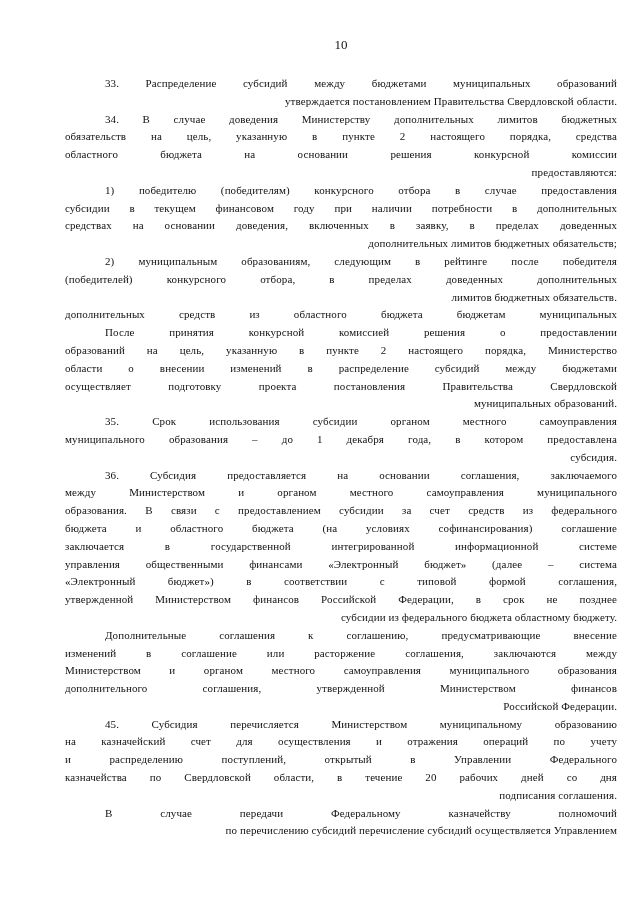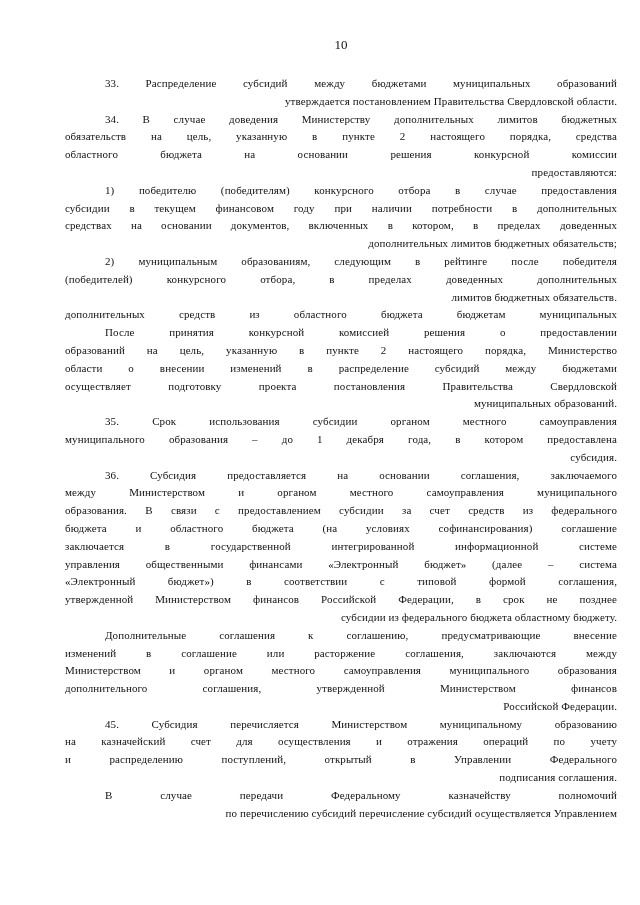--- a/index.html
+++ b/index.html
@@ -60,21 +60,21 @@
       </div>
       <div class="paragraph">
         <div class="line just first">34. В случае доведения Министерству дополнительных лимитов бюджетных</div>
         <div class="line just">обязательств на цель, указанную в пункте 2 настоящего порядка, средства</div>
         <div class="line just">областного бюджета на основании решения конкурсной комиссии</div>
         <div class="line">предоставляются:</div>
       </div>
       <div class="paragraph">
         <div class="line just first">1) победителю (победителям) конкурсного отбора в случае предоставления</div>
         <div class="line just">субсидии в текущем финансовом году при наличии потребности в дополнительных</div>
-        <div class="line just">средствах на основании документов, включенных в котором, в пределах доведенных</div>
+        <div class="line just">средствах на основании доведения, включенных в заявку, в пределах доведенных</div>
         <div class="line">дополнительных лимитов бюджетных обязательств;</div>
       </div>
       <div class="paragraph">
         <div class="line just first">2) муниципальным образованиям, следующим в рейтинге после победителя</div>
         <div class="line just">(победителей) конкурсного отбора, в пределах доведенных дополнительных</div>
         <div class="line">лимитов бюджетных обязательств.</div>
       </div>
       <div class="paragraph">
         <div class="line just">дополнительных средств из областного бюджета бюджетам муниципальных</div>
         <div class="line just first">После принятия конкурсной комиссией решения о предоставлении</div>
@@ -103,20 +103,21 @@
         <div class="line just first">Дополнительные соглашения к соглашению, предусматривающие внесение</div>
         <div class="line just">изменений в соглашение или расторжение соглашения, заключаются между</div>
         <div class="line just">Министерством и органом местного самоуправления муниципального образования</div>
         <div class="line just">дополнительного соглашения, утвержденной Министерством финансов</div>
         <div class="line">Российской Федерации.</div>
       </div>
       <div class="paragraph">
         <div class="line just first">45. Субсидия перечисляется Министерством муниципальному образованию</div>
         <div class="line just">на казначейский счет для осуществления и отражения операций по учету</div>
         <div class="line just">и распределению поступлений, открытый в Управлении Федерального</div>
+        <div class="line just">казначейства по Свердловской области, в течение 20 рабочих дней со дня</div>
         <div class="line">подписания соглашения.</div>
       </div>
       <div class="paragraph">
         <div class="line just first">В случае передачи Федеральному казначейству полномочий</div>
         <div class="line">по перечислению субсидий перечисление субсидий осуществляется Управлением</div>
       </div>
     </div>
 </div>
 
 </body></html>

